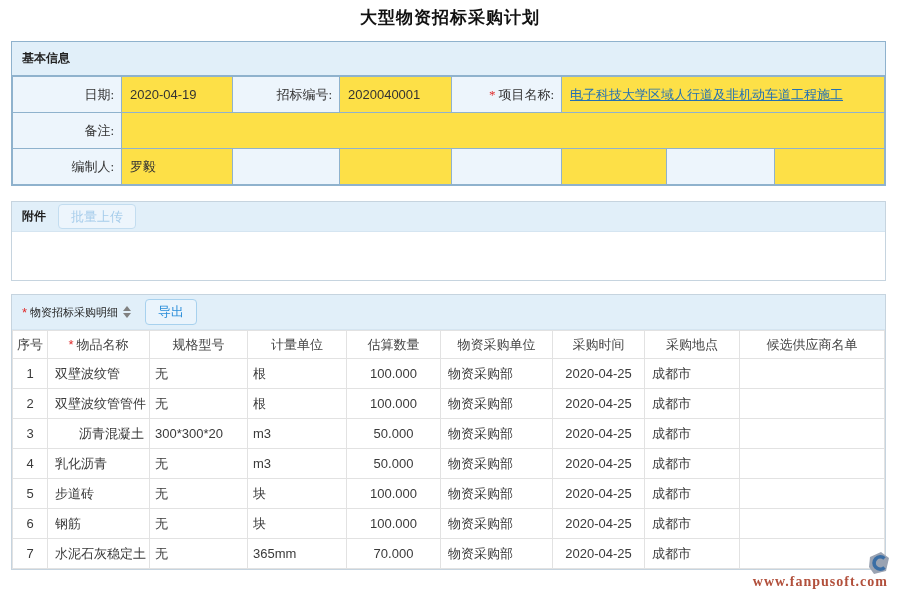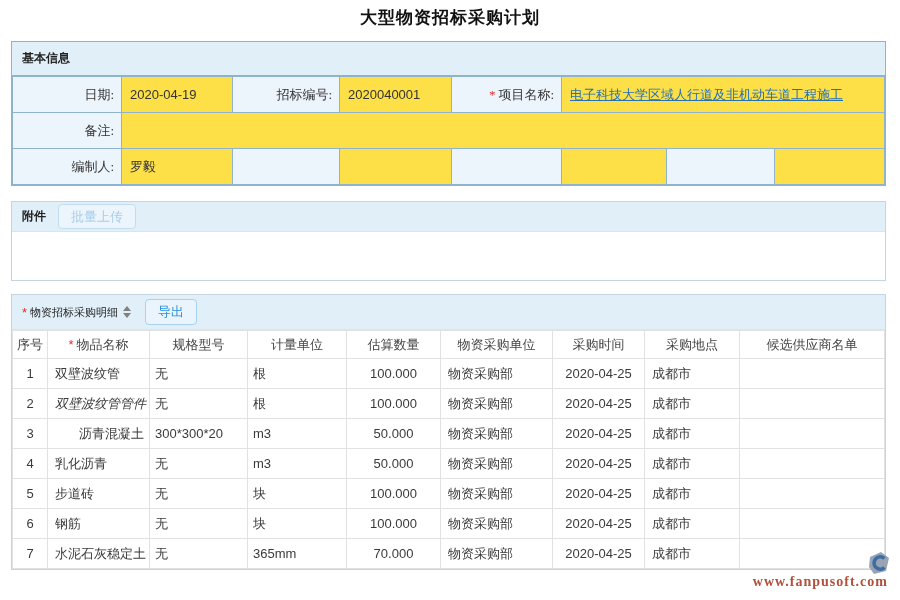--- a/index.html
+++ b/index.html
@@ -169,21 +169,21 @@
           <td style="text-align: left;">无</td>
           <td style="text-align: left;">根</td>
           <td style="text-align: center;">100.000</td>
           <td style="text-align: left; padding-left: 7px;">物资采购部</td>
           <td style="text-align: center;">2020-04-25</td>
           <td style="text-align: left; padding-left: 7px;">成都市</td>
           <td style="text-align: left;"></td>
         </tr>
         <tr>
           <td style="text-align: center;">2</td>
-          <td style="text-align: center; padding-left: 7px; font-style: italic;">双壁波纹管管件</td>
+          <td style="text-align: center; padding-left: 7px;">双壁波纹管管件</td>
           <td style="text-align: left;">无</td>
           <td style="text-align: left;">根</td>
           <td style="text-align: center;">100.000</td>
           <td style="text-align: left; padding-left: 7px;">物资采购部</td>
           <td style="text-align: center;">2020-04-25</td>
           <td style="text-align: left; padding-left: 7px;">成都市</td>
           <td style="text-align: left;"></td>
         </tr>
         <tr>
           <td style="text-align: center;">3</td>

